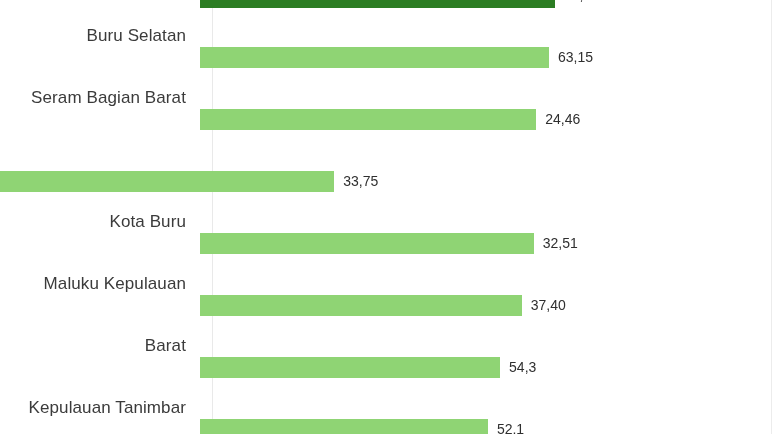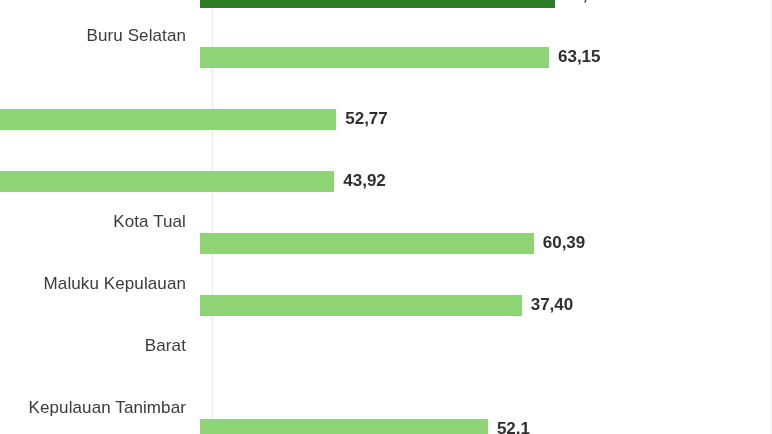--- a/index.html
+++ b/index.html
@@ -60,22 +60,22 @@
   .bar {
     height: 21px;
     background: #8fd474;
     border-radius: 0;
   }
   .bar.highlight {
     background: #2c7d23;
     height: 26px;
   }
   .bar-value {
-    font-size: 17px;
-    font-weight: bold;
+    font-size: 14px;
+    font-weight: normal;
     color: #2f2f2f;
     margin-left: 9px;
     white-space: nowrap;
   }
   
   .row.clipped-top .row-label {
     color: #3b3b3b;
   }
   .right-edge {
     position: absolute;
@@ -103,47 +103,52 @@
         </div>
       </div>
       <div class="row">
         <div class="row-label">Buru Selatan</div>
         <div class="bar-area">
           <div class="bar" style="width: 348.987px;"></div>
           <div class="bar-value">63,15</div>
         </div>
       </div>
       <div class="row">
+        <div class="row-label">Seram Bagian Barat</div>
         <div class="bar-area">
           <div class="bar" style="width: 336.221px;"></div>
-          <div class="bar-value">52,77</div>
+          <div class="bar-value">24,46</div>
         </div>
       </div>
       <div class="row">
         <div class="bar-area">
           <div class="bar" style="width: 334.287px;"></div>
-          <div class="bar-value">43,92</div>
+          <div class="bar-value">33,75</div>
         </div>
       </div>
       <div class="row">
-        <div class="row-label">Kota Tual</div>
+        <div class="row-label">Kota Buru</div>
         <div class="bar-area">
           <div class="bar" style="width: 333.734px;"></div>
-          <div class="bar-value">60,39</div>
+          <div class="bar-value">32,51</div>
         </div>
       </div>
       <div class="row">
         <div class="row-label">Maluku Kepulauan</div>
         <div class="bar-area">
           <div class="bar" style="width: 321.687px;"></div>
           <div class="bar-value">37,40</div>
         </div>
       </div>
       <div class="row">
         <div class="row-label">Barat</div>
+        <div class="bar-area">
+          <div class="bar" style="width: 300.079px;"></div>
+          <div class="bar-value">54,3</div>
+        </div>
       </div>
       <div class="row">
         <div class="row-label">Kepulauan Tanimbar</div>
         <div class="bar-area">
           <div class="bar" style="width: 287.921px;"></div>
           <div class="bar-value">52,1</div>
         </div>
       </div>
     </div>
 

